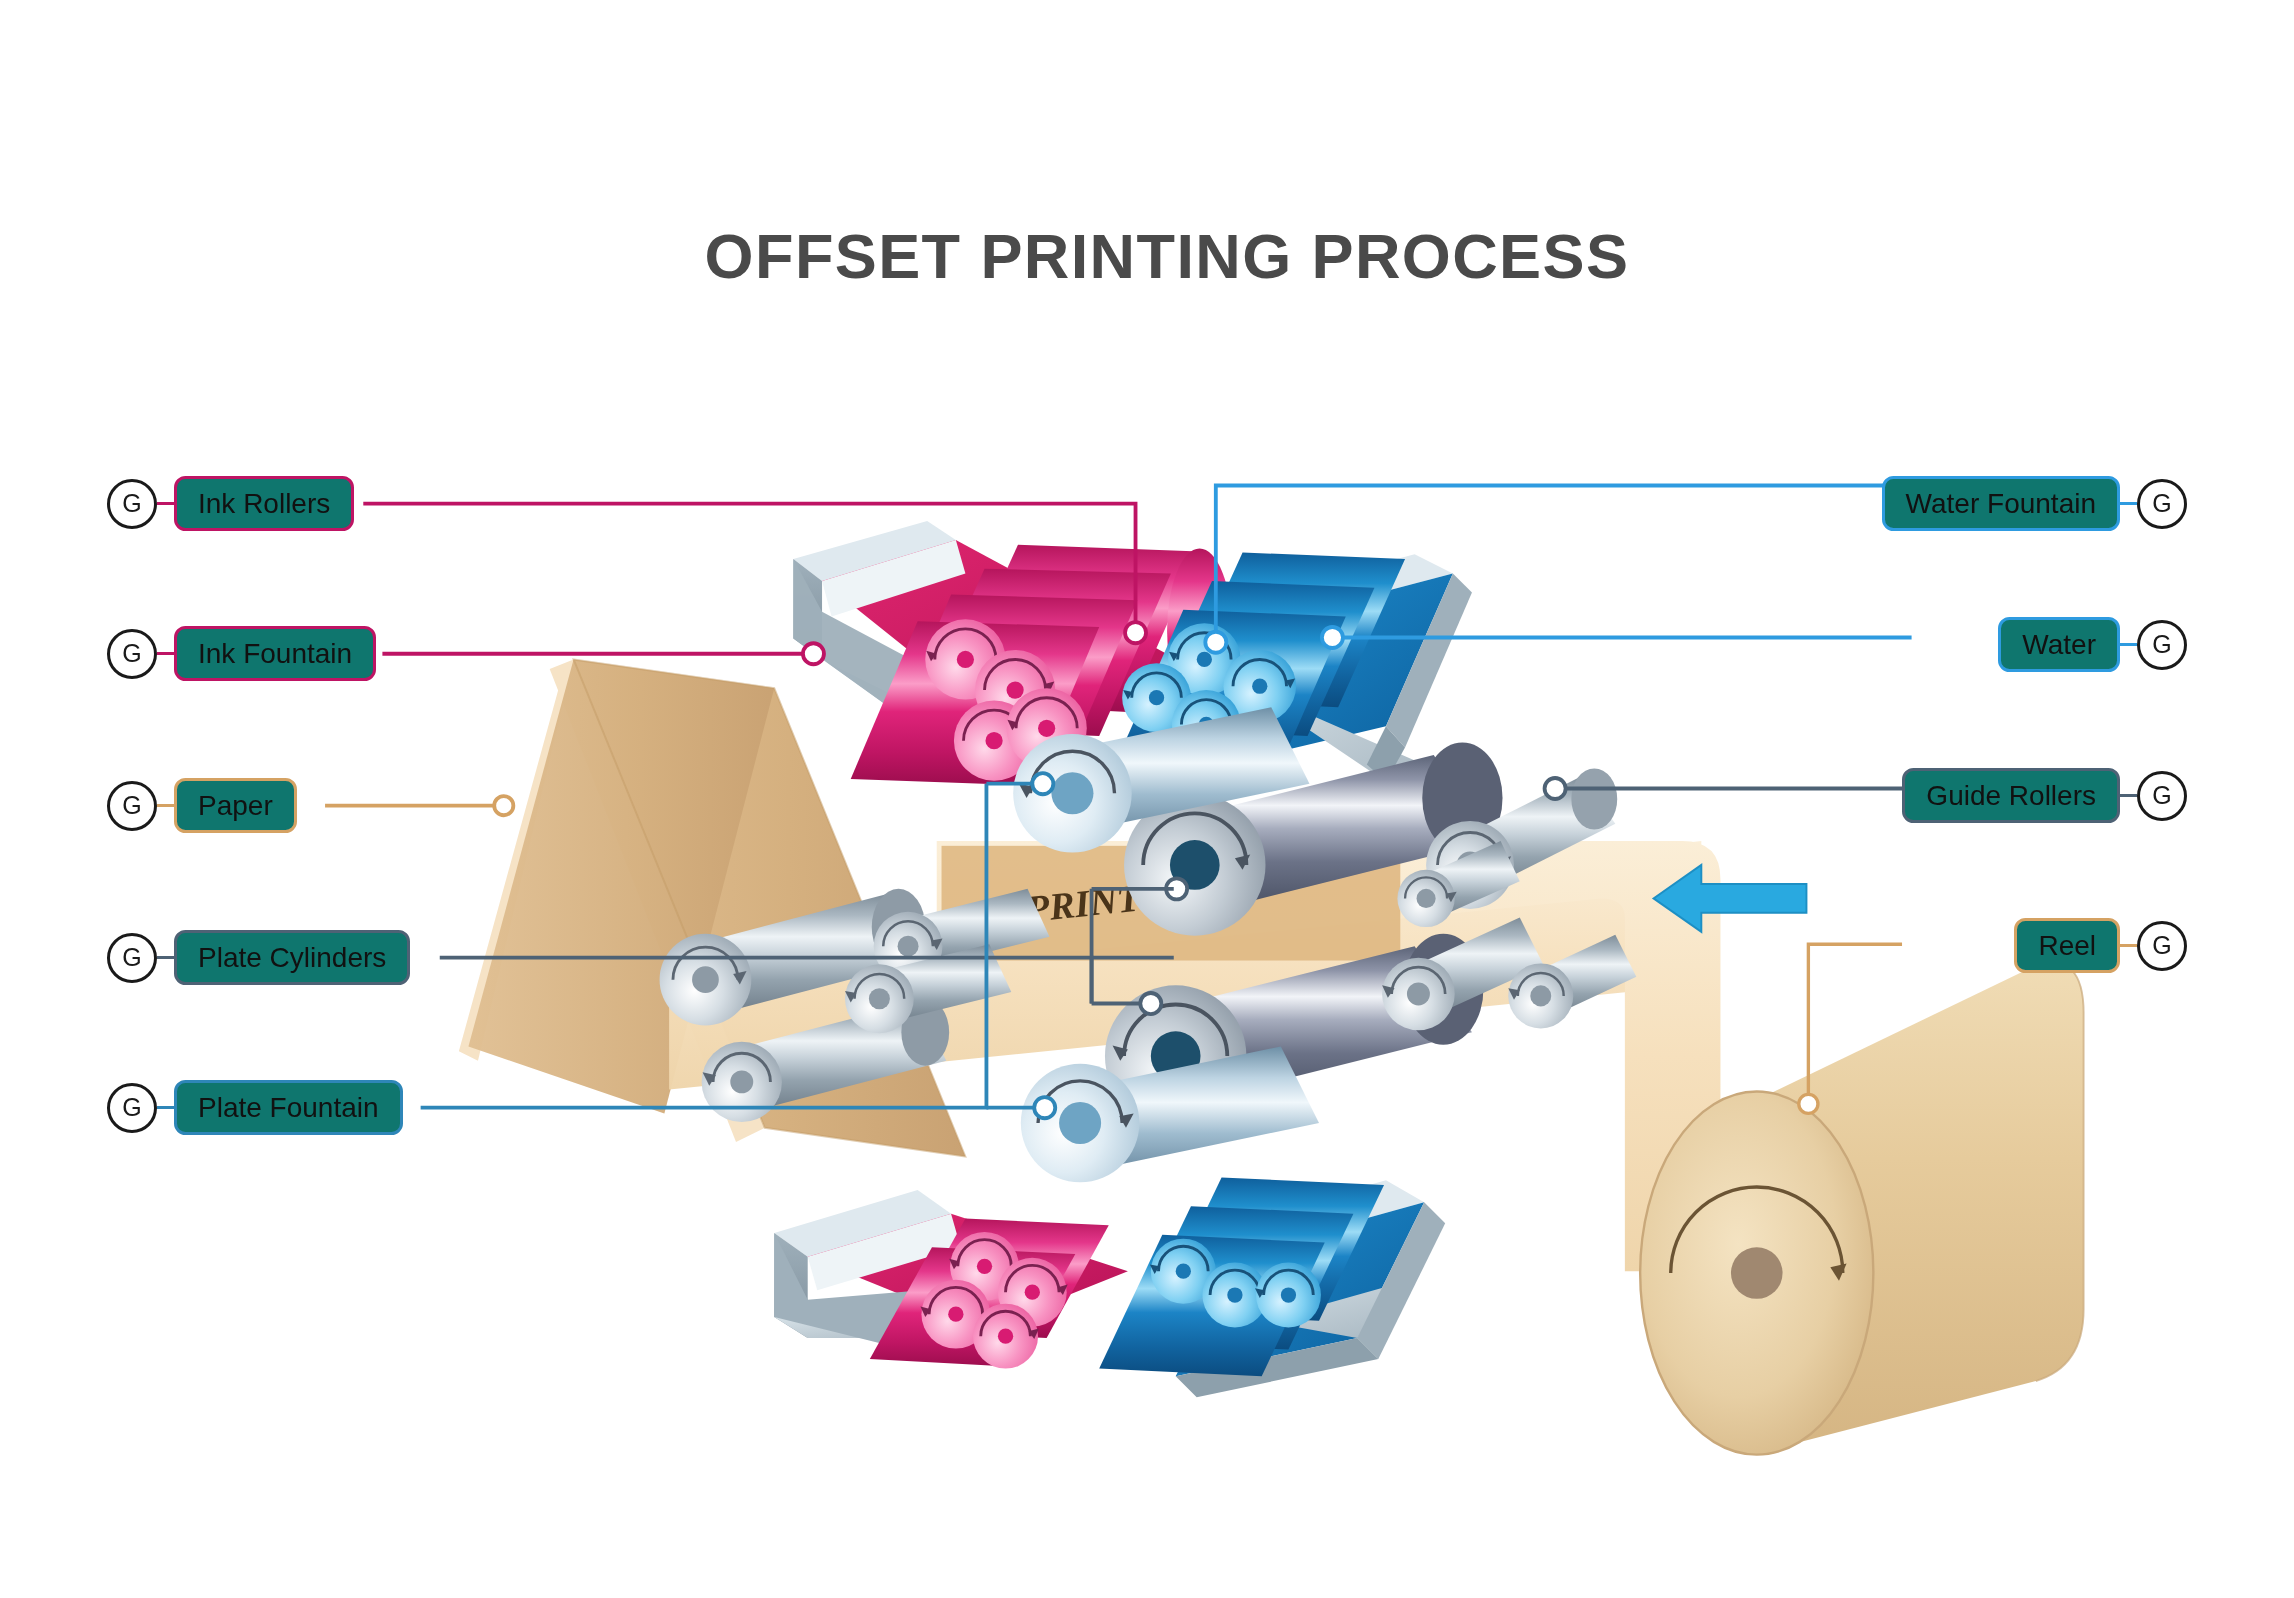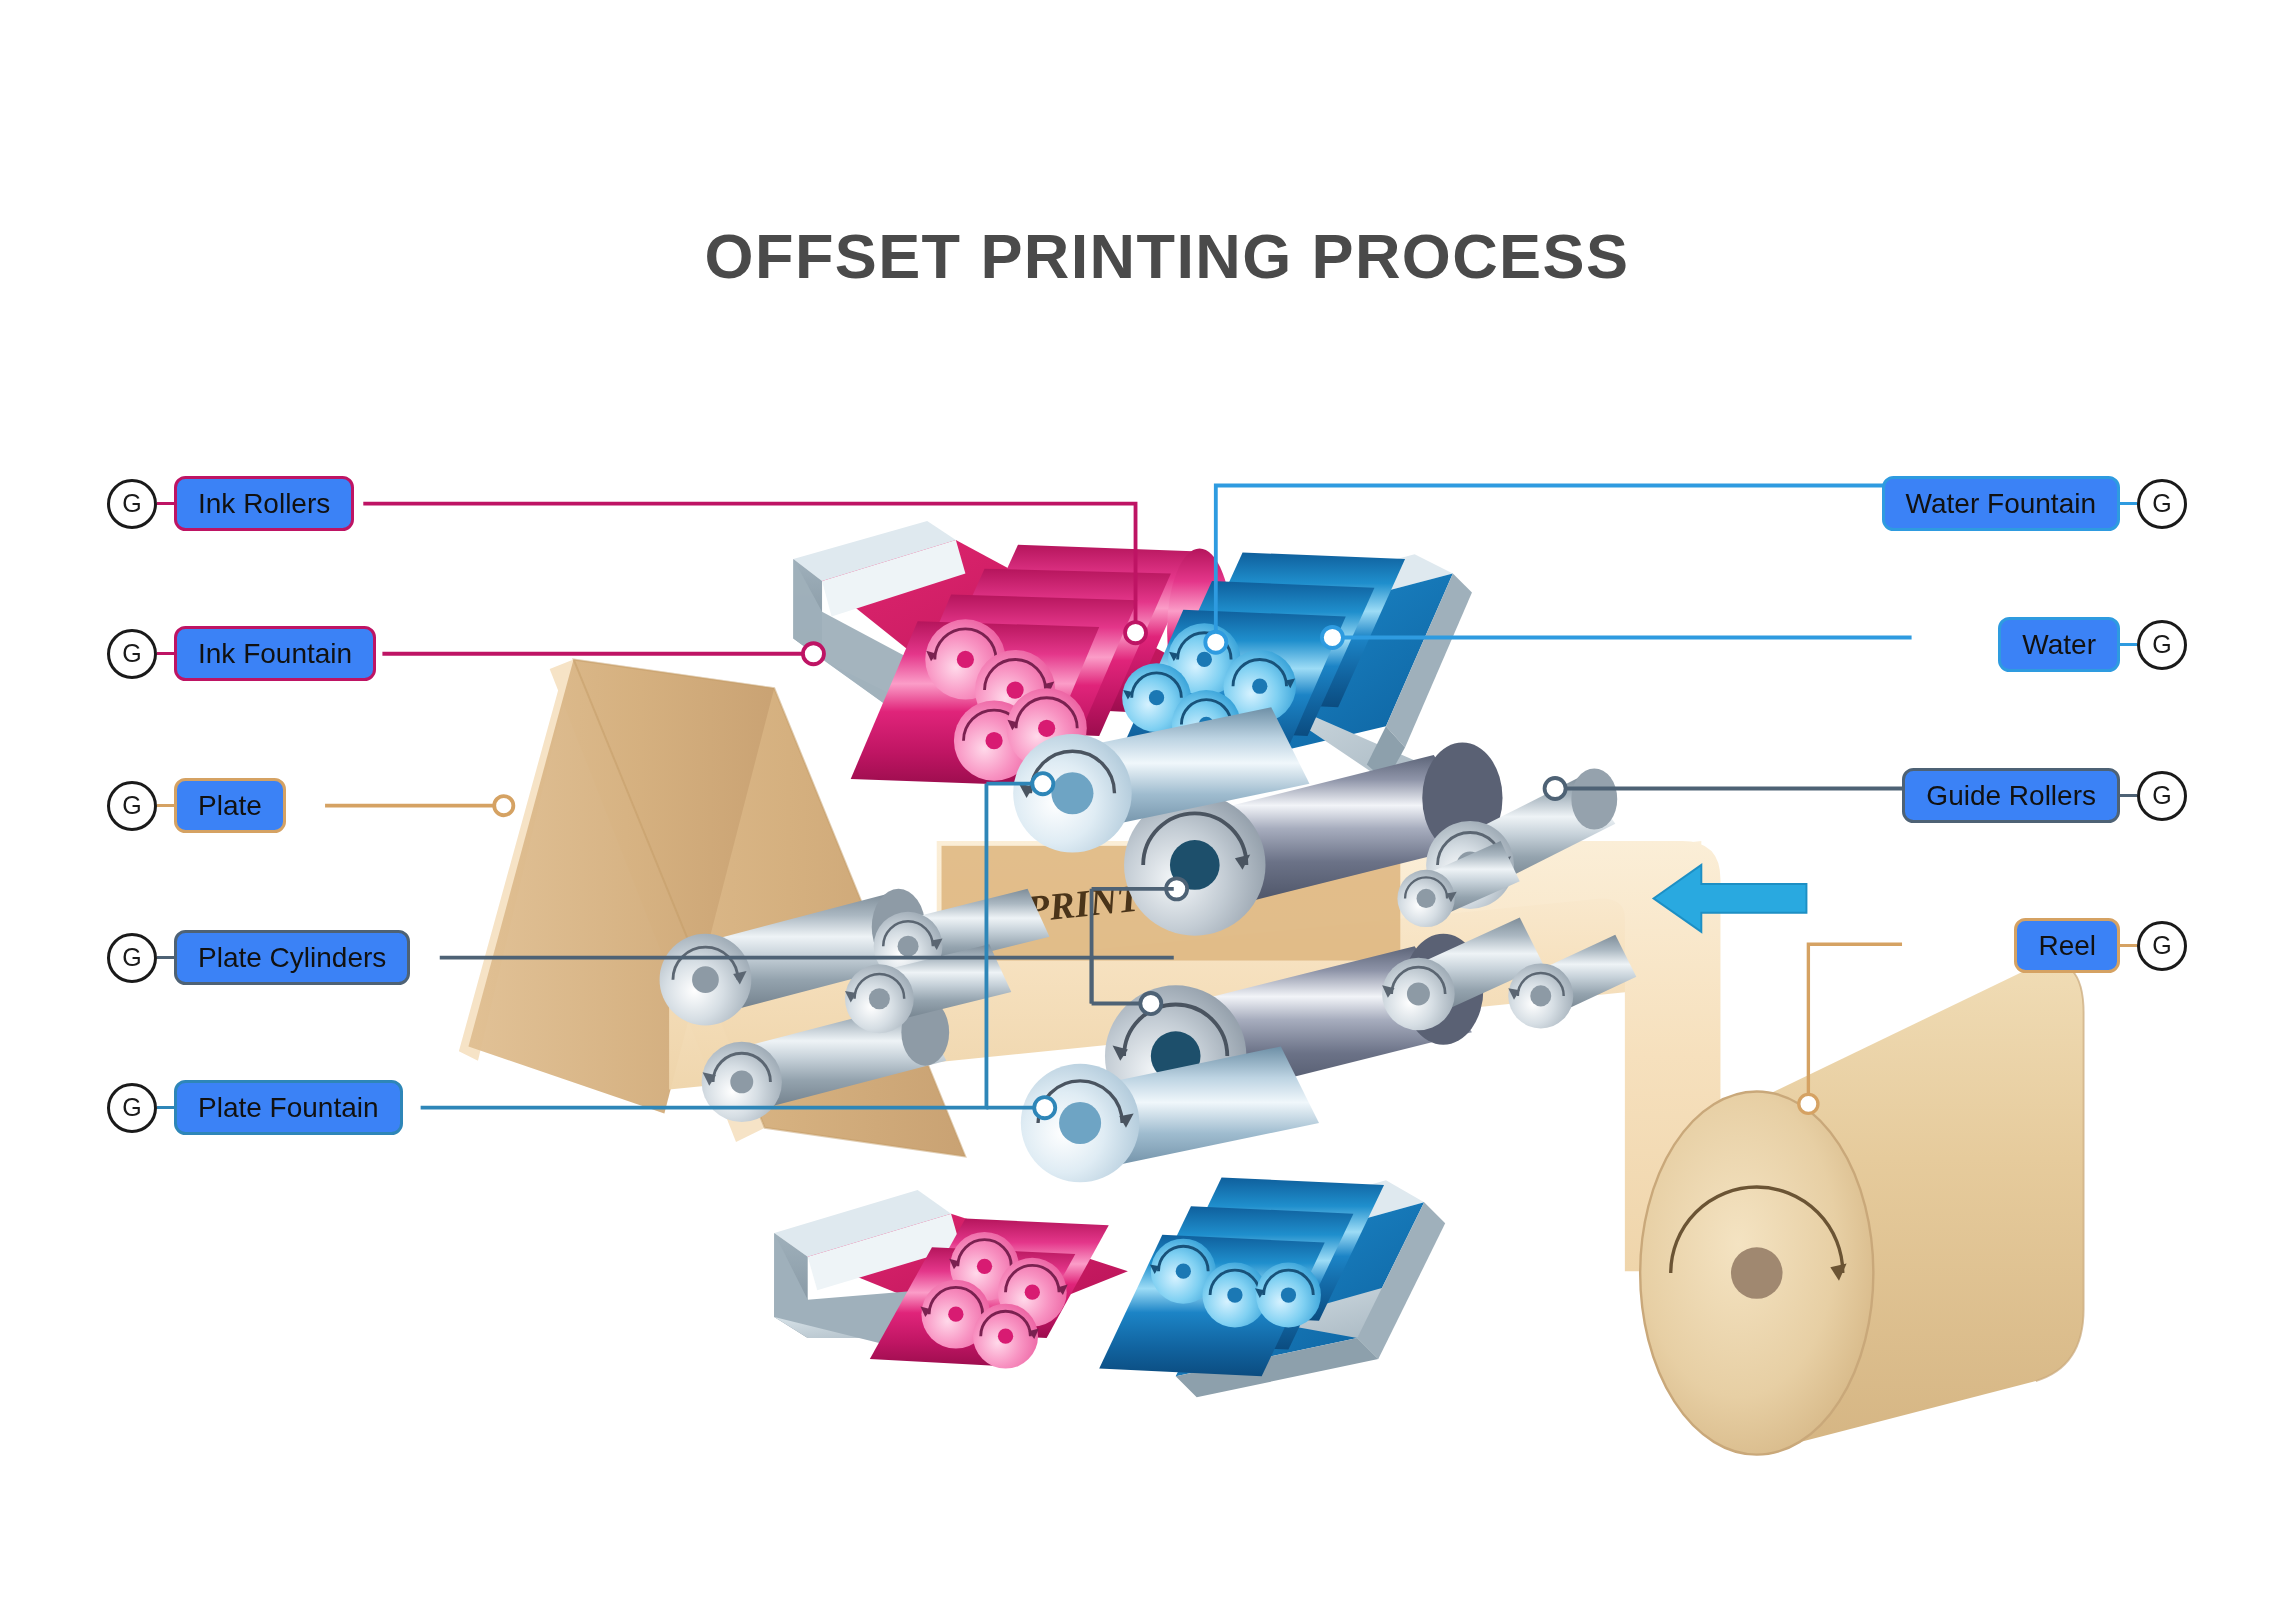--- a/index.html
+++ b/index.html
@@ -20,21 +20,21 @@
   .callout{position:absolute;display:flex;align-items:center;height:55px;}
   .callout.right{flex-direction:row-reverse;}
   .badge{
     width:50px;height:50px;border-radius:50%;
     border:3.8px solid currentColor;background:#fff;
     display:flex;align-items:center;justify-content:center;
     font-size:25px;color:#1a1a1a;box-sizing:border-box;flex:0 0 auto;
   }
   .stub{height:3.8px;width:17px;background:currentColor;flex:0 0 auto;}
   .chip{
-    border:3.8px solid currentColor;border-radius:11.5px;background:#3b82f6;
+    border:3.8px solid currentColor;border-radius:11.5px;background:#0f766e;
     height:55px;box-sizing:border-box;display:flex;align-items:center;
     padding:0 21px;white-space:nowrap;flex:0 0 auto;
   }
   .chip span{font-size:28px;color:#111;line-height:1;}
 </style>
 </head>
 <body>
 
 <div id="stage">
 
@@ -503,21 +503,21 @@
     <div class="stub"></div>
     <div class="chip">
       <span>Ink Fountain</span>
     </div>
   </div>
 
   <div class="callout" id="L2" style="top: 778px; left: 107px; color: rgb(213, 162, 99);">
     <div class="badge">G</div>
     <div class="stub"></div>
     <div class="chip">
-      <span>Plate</span>
+      <span>Paper</span>
     </div>
   </div>
 
   <div class="callout" id="L3" style="top: 930px; left: 107px; color: rgb(78, 98, 117);">
     <div class="badge">G</div>
     <div class="stub"></div>
     <div class="chip">
       <span>Plate Cylinders</span>
     </div>
   </div>

